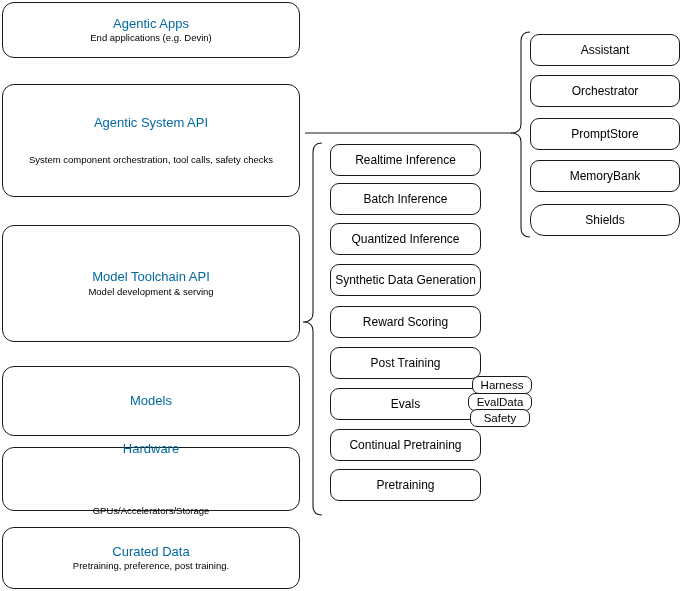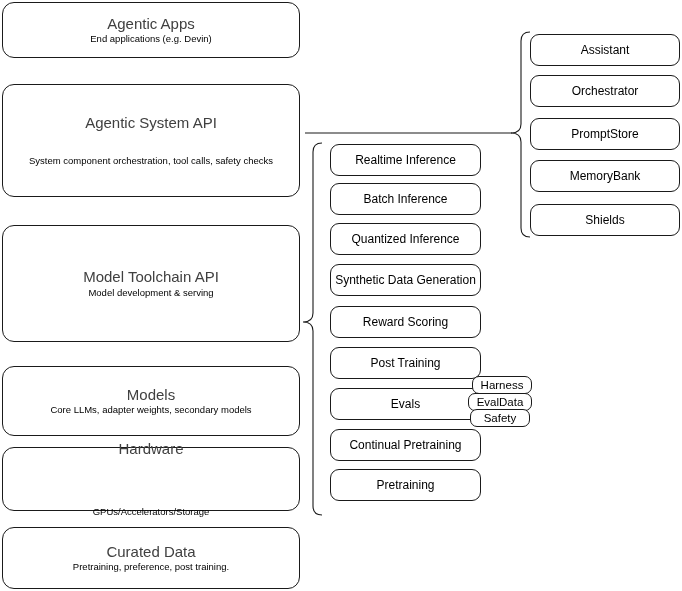--- a/index.html
+++ b/index.html
@@ -16,21 +16,21 @@
     border:1px solid #1a1a1a;
     background:#ffffff;
     display:flex;
     flex-direction:column;
     align-items:center;
     justify-content:center;
     text-align:center;
     line-height:1.25;
   }
   .layer{border-radius:12px;}
-  .layer .title{font-size:15px;color:#404040;}
+  .layer .title{font-size:13px;color:#0369a1;}
   .layer .sub{font-size:9.5px;color:#000;margin-top:0;}
 
   .pillbox{border-radius:9px;font-size:12px;}
   .pillbox .title{font-size:12px;}
 
   .chip{
     border-radius:7px;
     font-size:11.5px;
     background:#ffffff;
     border:1px solid #1a1a1a;
@@ -52,21 +52,20 @@
       <div class="box layer" style="left: 2px; top: 84px; width: 298px; height: 113px; gap: 23px;">
         <div class="title">Agentic System API</div>
         <div class="sub">System component orchestration, tool calls, safety checks</div>
       </div>
       <div class="box layer" style="left: 2px; top: 225px; width: 298px; height: 117px;">
         <div class="title">Model Toolchain API</div>
         <div class="sub">Model development &amp; serving</div>
       </div>
       <div class="box layer" style="left: 2px; top: 366px; width: 298px; height: 70px;">
         <div class="title">Models</div>
-        <div class="sub">Core LLMs, adapter weights, secondary models</div>
       </div>
       <div class="box layer" style="left: 2px; top: 447px; width: 298px; height: 64px; gap: 48px;">
         <div class="title">Hardware</div>
         <div class="sub">GPUs/Accelerators/Storage</div>
       </div>
       <div class="box layer" style="left: 2px; top: 527px; width: 298px; height: 62px;">
         <div class="title">Curated Data</div>
         <div class="sub">Pretraining, preference, post training.</div>
       </div>
     </div>
@@ -119,21 +118,21 @@
       </div>
       <div class="box pillbox" style="left: 530px; top: 75px; width: 150px; height: 32px;">
         <div class="title">Orchestrator</div>
       </div>
       <div class="box pillbox" style="left: 530px; top: 118px; width: 150px; height: 32px;">
         <div class="title">PromptStore</div>
       </div>
       <div class="box pillbox" style="left: 530px; top: 160px; width: 150px; height: 32px;">
         <div class="title">MemoryBank</div>
       </div>
-      <div class="box pillbox" style="left: 530px; top: 204px; width: 150px; height: 32px;">
+      <div class="box pillbox" style="left: 530px; top: 204px; width: 150px; height: 32px; border-radius: 14px;">
         <div class="title">Shields</div>
       </div>
     </div>
 
   <svg class="overlay" viewBox="0 0 682 591">
     <path id="conn-system-line" d="M 305 133 L 512 133"></path>
     <path id="conn-toolchain-brace" d="M 322 143 Q 313 143 313 152 L 313 313 Q 313 322 303 322 Q 313 322 313 331 L 313 506 Q 313 515 322 515"></path>
     <path id="conn-system-brace" d="M 530 32 Q 521 32 521 41 L 521 124 Q 521 133 511 133 Q 521 133 521 142 L 521 228 Q 521 237 530 237"></path>
   </svg>
 

